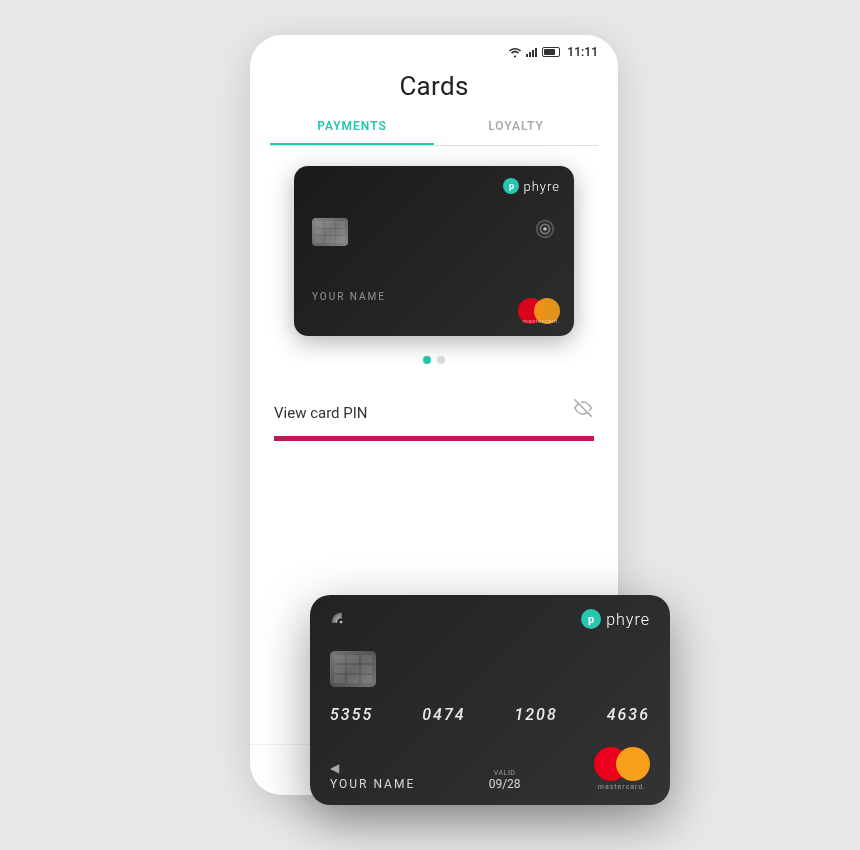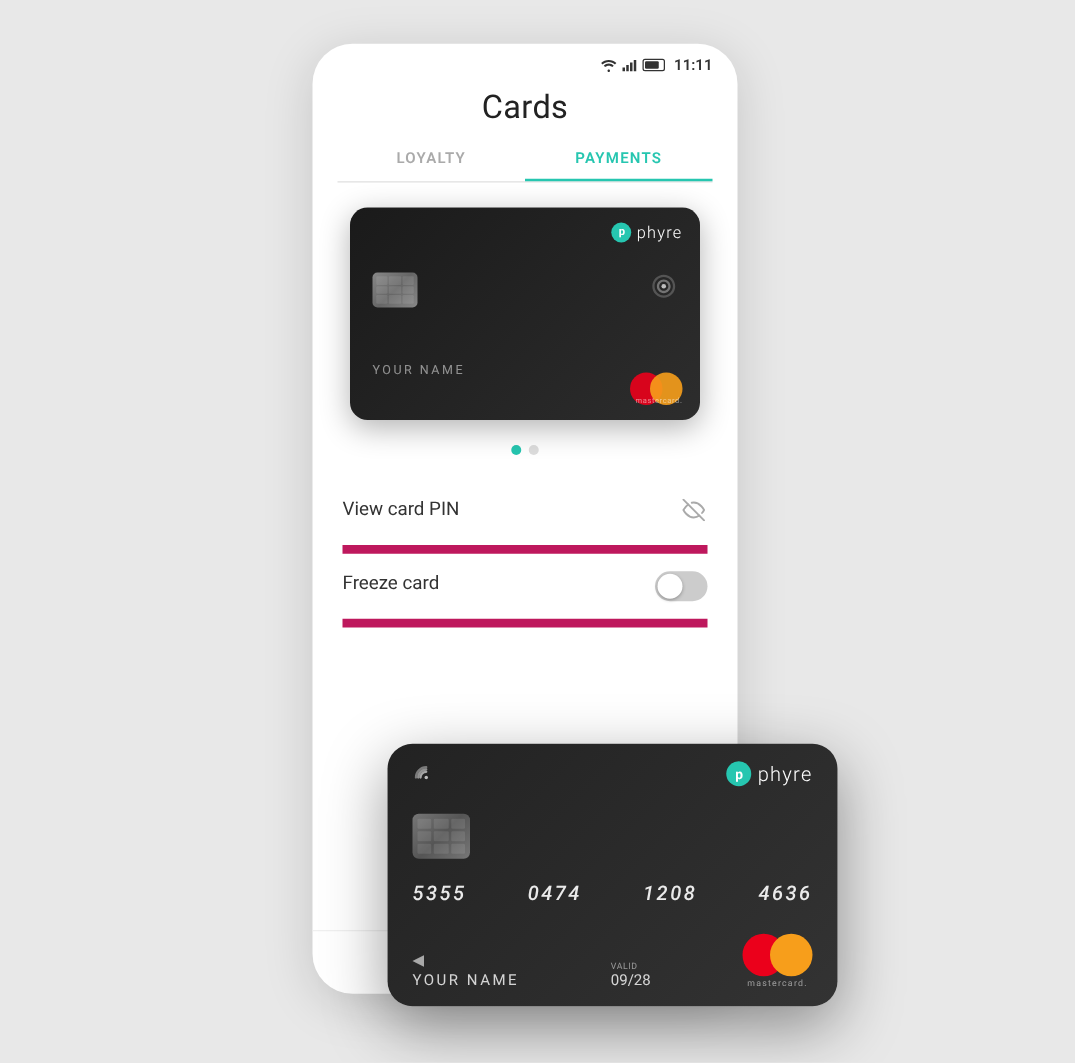--- a/index.html
+++ b/index.html
@@ -18,21 +18,21 @@
       position: relative;
       width: 420px;
       height: 780px;
     }
 
     
     .phone {
       position: absolute;
       top: 0;
       left: 30px;
-      width: 340px;
+      width: 368px;
       height: 760px;
       background: #ffffff;
       border-radius: 32px;
       box-shadow: 0 8px 40px rgba(0,0,0,0.15);
       overflow: hidden;
       display: flex;
       flex-direction: column;
     }
 
     
@@ -238,24 +238,24 @@
       background: #26c6b0;
     }
 
     
     .settings-list {
       padding: 10px 24px;
       width: 100%;
     }
     .settings-item {
       display: flex;
-      align-items: flex-start;
+      align-items: flex-end;
       justify-content: space-between;
       padding: 14px 0;
-      border-bottom: 7px solid #be185d;
+      border-bottom: 5px solid #be185d;
     }
     .settings-label {
       font-size: 15px;
       color: #333;
     }
     .eye-off-icon {
       font-size: 20px;
       color: #aaa;
     }
 
@@ -416,20 +416,21 @@
     .big-card-name {
       font-size: 12px;
       letter-spacing: 2px;
       color: rgba(255,255,255,0.8);
       text-transform: uppercase;
     }
 
     .expiry-area {
       display: flex;
       flex-direction: column;
+      align-items: center;
     }
     .valid-label {
       font-size: 7px;
       color: rgba(255,255,255,0.5);
       letter-spacing: 0.5px;
     }
     .expiry-value {
       font-size: 12px;
       color: rgba(255,255,255,0.8);
     }
@@ -505,22 +506,22 @@
         <div class="battery-icon">
           <div class="battery-fill"></div>
         </div>
         <span class="time-text">11:11</span>
       </div>
     </div>
 
     <div class="page-title">Cards</div>
 
     <div class="tabs">
+      <div class="tab active">PAYMENTS</div>
       <div class="tab">LOYALTY</div>
-      <div class="tab active">PAYMENTS</div>
     </div>
 
     <div class="card-area">
       <div class="payment-card">
 
         <div class="card-brand-logo">
           <div class="phyre-circle">
             <span class="phyre-p">p</span>
           </div>
           <span class="phyre-text">phyre</span>
@@ -565,26 +566,20 @@
       <div class="settings-item">
         <span class="settings-label">View card PIN</span>
         <span class="eye-off-icon">
           <svg width="22" height="18" viewBox="0 0 24 24" fill="none" stroke="#aaa" stroke-width="2" stroke-linecap="round">
             <path d="M17.94 17.94A10.07 10.07 0 0 1 12 20c-7 0-11-8-11-8a18.45 18.45 0 0 1 5.06-5.94"></path>
             <path d="M9.9 4.24A9.12 9.12 0 0 1 12 4c7 0 11 8 11 8a18.5 18.5 0 0 1-2.16 3.19"></path>
             <line x1="1" y1="1" x2="23" y2="23"></line>
           </svg>
         </span>
       </div>
-      <div class="settings-item">
-        <span class="settings-label">Freeze card</span>
-        <div class="toggle">
-          <div class="toggle-thumb"></div>
-        </div>
-      </div>
     </div>
 
     <div style="flex:1;"></div>
 
     <div class="bottom-nav">
       <div class="nav-item">
         <div class="cards-stack-icon nav-icon active">
           <div class="stack-line"></div>
           <div class="stack-line" style="width:20px;"></div>
           <div class="stack-line"></div>

